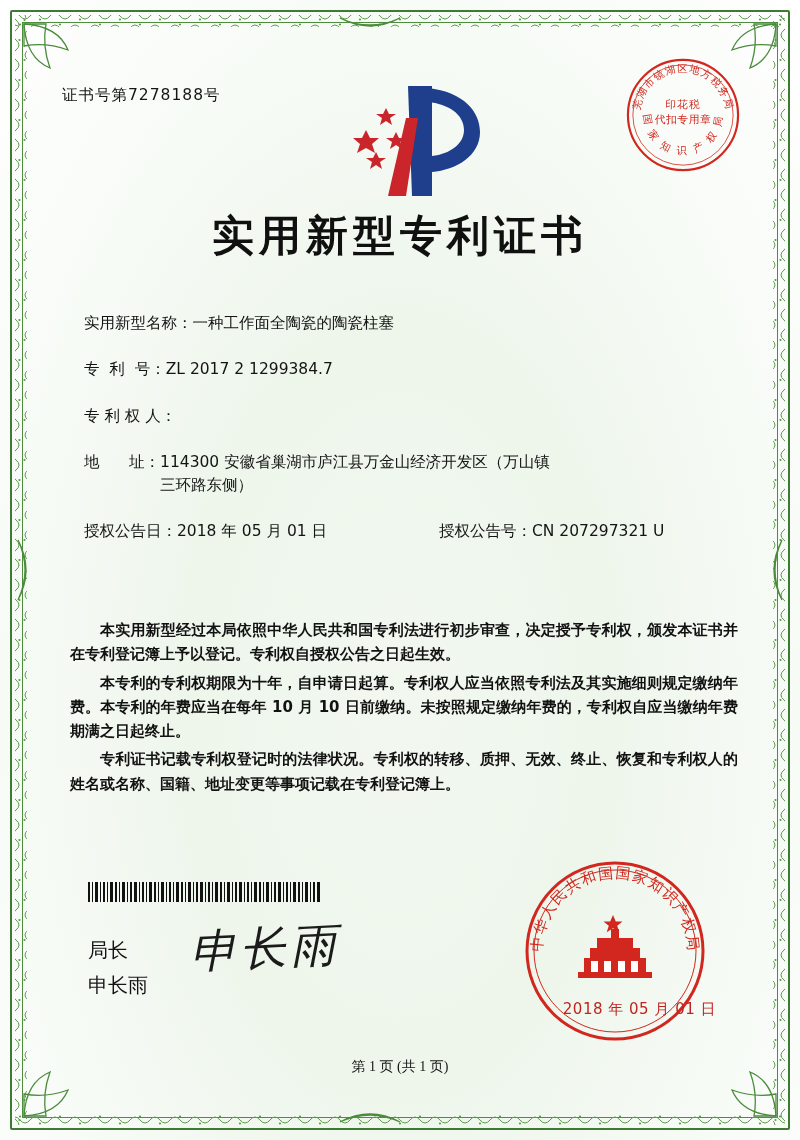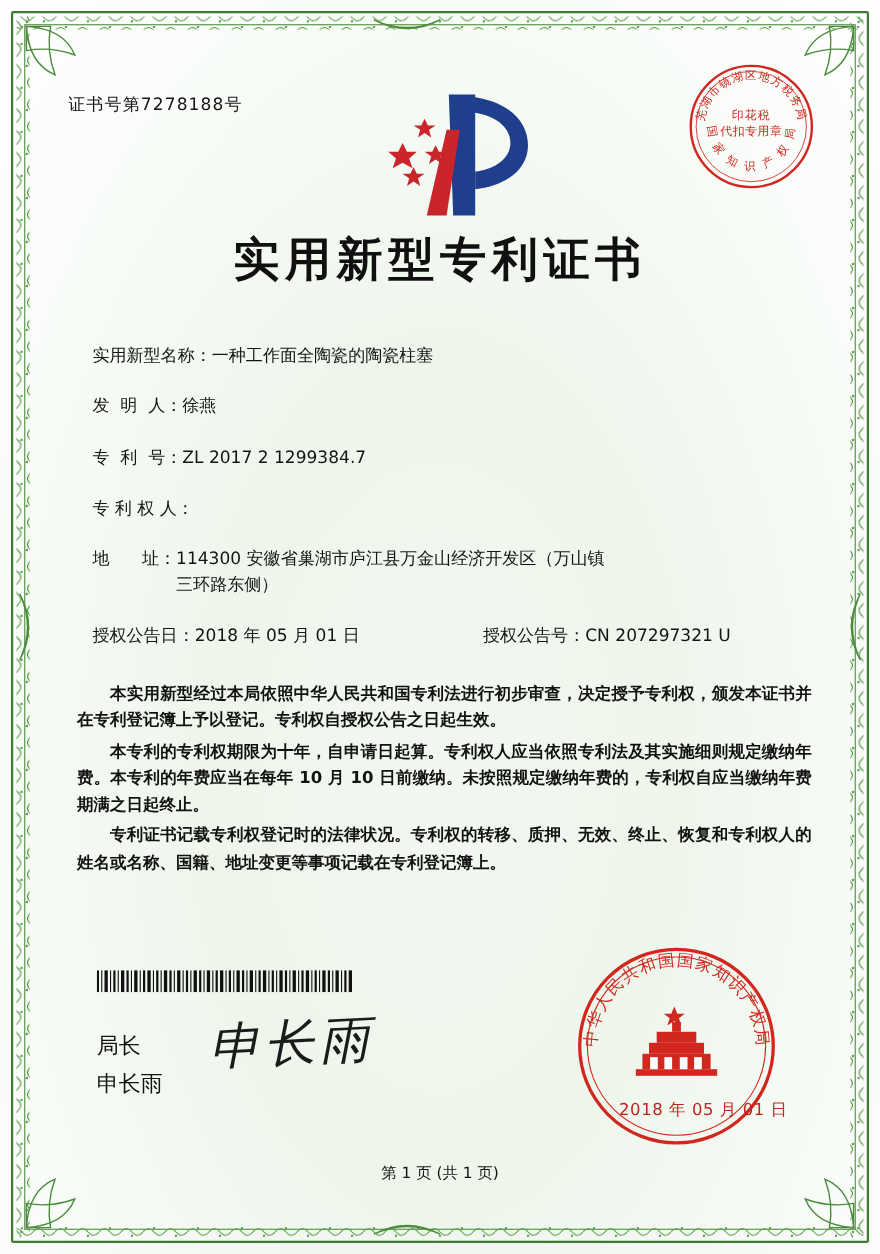--- a/index.html
+++ b/index.html
@@ -104,21 +104,21 @@
     position: absolute; right: 52px; top: 818px; width: 186px; height: 186px;
   }
   .seal-big svg { width: 100%; height: 100%; }
   .seal-date {
     position: absolute; right: 44px; top: 960px;
     font-size: 15px; color: #c0241f; letter-spacing: 0.5px;
   }
   
   .page-footer {
     position: absolute; left: 0; right: 0; bottom: 24px;
-    text-align: center; font-size: 14px; color: #141414;
+    text-align: center; font-size: 14px; color: #141414; font-family: Liberation Serif, serif;
   }
 </style>
 </head>
 <body>
 
 <div id="cert">
 
   <div class="border-outer"></div>
   <div class="border-inner"></div>
 
@@ -197,24 +197,20 @@
 
     <div class="doc-title">实用新型专利证书</div>
 
     <div class="fields">
 
       <div class="field-row">
         <span class="field-label">实用新型名称：</span>
         <span class="field-value">一种工作面全陶瓷的陶瓷柱塞</span>
       </div>
 
-      <div class="field-row">
-        <span class="field-label">发  明  人：</span>
-        <span class="field-value">徐燕</span>
-      </div>
 
       <div class="field-row">
         <span class="field-label">专  利  号：</span>
         <span class="field-value">ZL 2017 2 1299384.7</span>
       </div>
 
 
       <div class="field-row">
         <span class="field-label">专 利 权 人：</span>
       </div>

